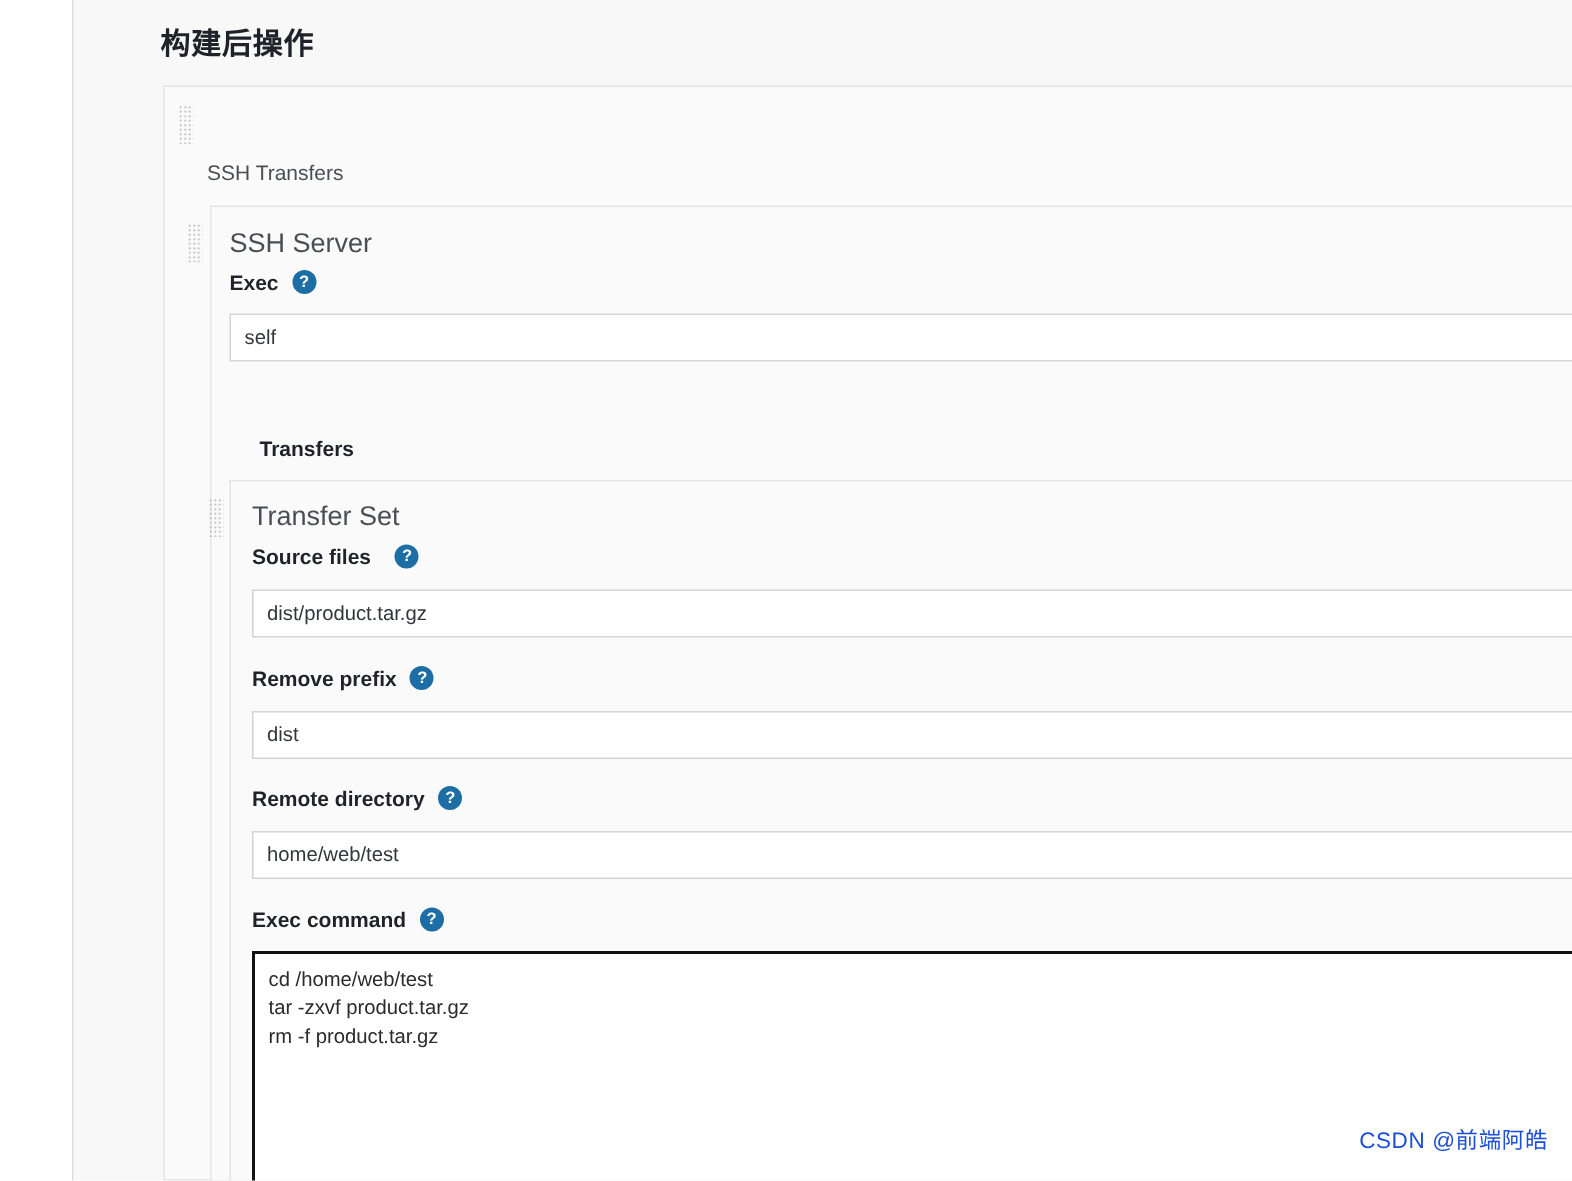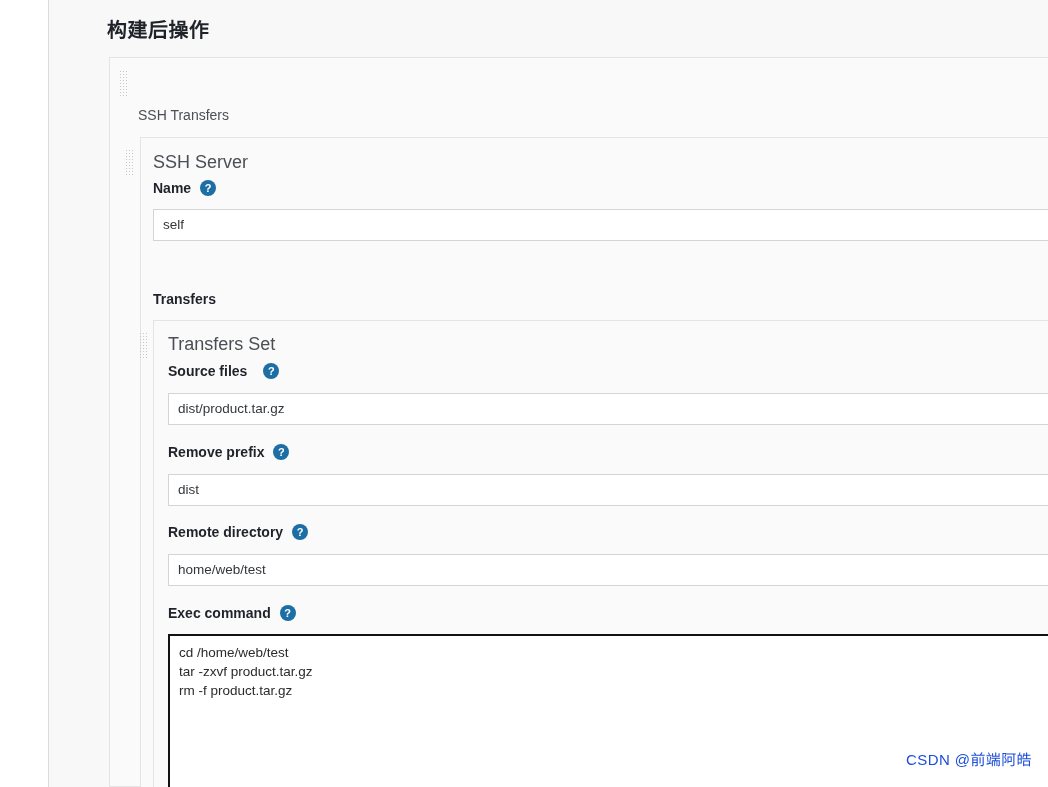--- a/index.html
+++ b/index.html
@@ -128,20 +128,21 @@
     color: #4a4f55;
     line-height: 20px;
     white-space: nowrap;
   }
   .group-title-strong {
     font-size: 14px;
     font-weight: bold;
     color: #1f2329;
     line-height: 20px;
     white-space: nowrap;
+    margin-left: 20px;
   }
 
   
   .field-label {
     display: flex;
     align-items: center;
     gap: 9px;
     font-size: 14px;
     font-weight: bold;
     color: #1f2329;
@@ -243,33 +244,33 @@
 
       <div class="block-subtitle" style="position:absolute; left:28px; top:47px;">SSH Transfers</div>
 
       <div class="sub-panel" style="position:absolute; left:30px; top:79px; width:958px; height:651px;">
 
         <div class="drag-handle" style="position:absolute; left:-16px; top:11px;"></div>
 
         <div class="group-title" style="position:absolute; left:12px; top:14px;">SSH Server</div>
 
         <div class="field-label" style="position:absolute; left:12px; top:40px;">
-          <span>Name</span>
+          <span>Exec</span>
           <span class="help-icon">?</span>
         </div>
 
         <div class="text-input" style="position:absolute; left:12px; top:71px; width:980px;" title="">self</div>
 
         <div class="group-title-strong" style="position:absolute; left:12px; top:151px;">Transfers</div>
 
         <div class="sub-panel" style="position:absolute; left:12px; top:182px; width:946px; height:469px;">
 
           <div class="drag-handle" style="position:absolute; left:-15px; top:11px;"></div>
 
-          <div class="group-title" style="position:absolute; left:14px; top:13px;">Transfers Set</div>
+          <div class="group-title" style="position:absolute; left:14px; top:13px;">Transfer Set</div>
 
           <div class="field-label" style="position:absolute; left:14px; top:40px;gap:16px;">
             <span>Source files</span>
             <span class="help-icon">?</span>
           </div>
           <div class="text-input" style="position:absolute; left:14px; top:72px; width:960px;" title="">dist/product.tar.gz</div>
 
           <div class="field-label" style="position:absolute; left:14px; top:121px;">
             <span>Remove prefix</span>
             <span class="help-icon">?</span>

